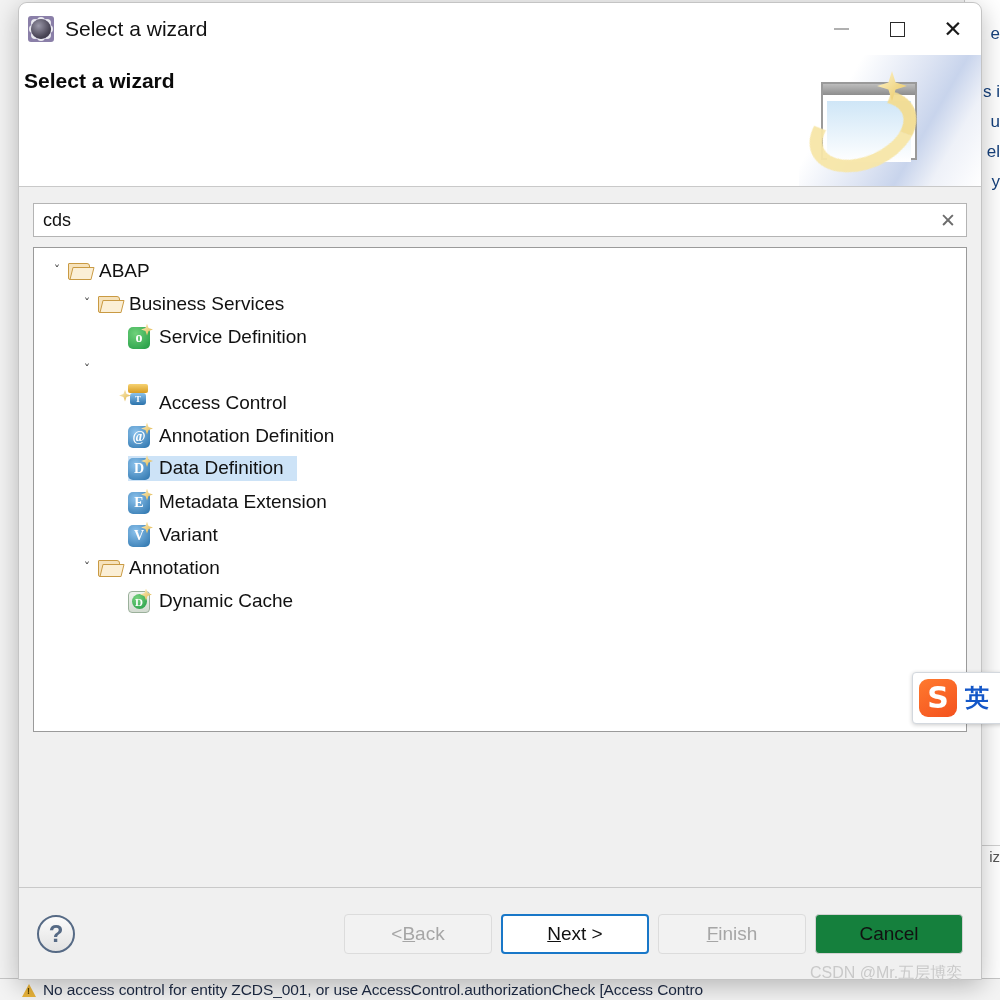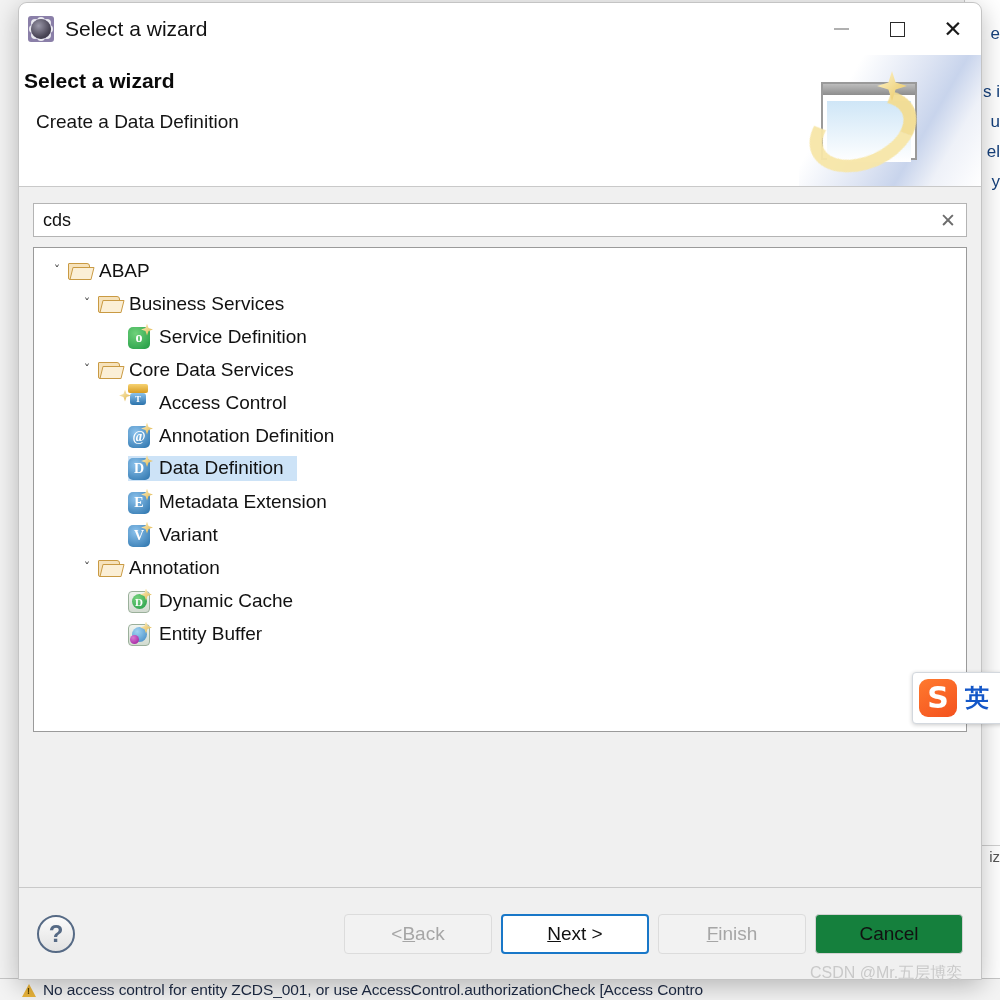--- a/index.html
+++ b/index.html
@@ -443,21 +443,20 @@
           <i class="max-g"></i>
         </span>
       <span class="wbtn">
           <i class="close-g">✕</i>
         </span>
     </span>
   </div>
 
   <div id="header">
     <div id="header-title">Select a wizard</div>
-    <div id="header-sub">Create a Data Definition</div>
     <div id="header-graphic">
       <div class="wash"></div>
       <div class="win-img">
           <div class="bar"></div>
           <div class="body"></div>
         </div>
       <div class="swoosh"></div>
       <div class="sparkle"></div>
     </div>
   </div>
@@ -489,24 +488,20 @@
           <span class="twisty"></span>
           <span class="tlabel-wrap" style="display: flex; align-items: center;">
             <span class="tico">
               <span class="ico-sq ico-green">o<span class="star"></span></span>
             </span>
             <span class="tlabel">Service Definition</span>
           </span>
         </div>
         <div class="tnode ind-2">
           <span class="twisty">ˇ</span>
-          <span class="tlabel-wrap" style="display: flex; align-items: center;">
-            <span class="tico"><span class="ico-folder"></span></span>
-            <span class="tlabel">Core Data Services</span>
-          </span>
         </div>
         <div class="tnode ind-3">
           <span class="twisty"></span>
           <span class="tlabel-wrap" style="display: flex; align-items: center;">
             <span class="tico"><span class="ico-key"><span class="top">T</span><span class="bot"></span><span class="star"></span></span></span>
             <span class="tlabel">Access Control</span>
           </span>
         </div>
         <div class="tnode ind-3">
           <span class="twisty"></span>
@@ -556,33 +551,20 @@
           <span class="tlabel-wrap" style="display: flex; align-items: center;">
             <span class="tico">
               <span class="ico-cyl">
                 <span class="inner">D</span>
                 <span class="star"></span>
               </span>
             </span>
             <span class="tlabel">Dynamic Cache</span>
           </span>
         </div>
-        <div class="tnode ind-3">
-          <span class="twisty"></span>
-          <span class="tlabel-wrap" style="display: flex; align-items: center;">
-            <span class="tico">
-              <span class="ico-cyl">
-                <span class="inner purple"></span>
-                <span class="dot"></span>
-                <span class="star"></span>
-              </span>
-            </span>
-            <span class="tlabel">Entity Buffer</span>
-          </span>
-        </div>
       </div>
   </div>
 
   <div id="footer">
     <span id="help-btn">?</span>
     <span id="btn-row">
         <span class="dbtn disabled">
           <span>&lt; </span>
           <u>B</u>
           <span>ack</span>

